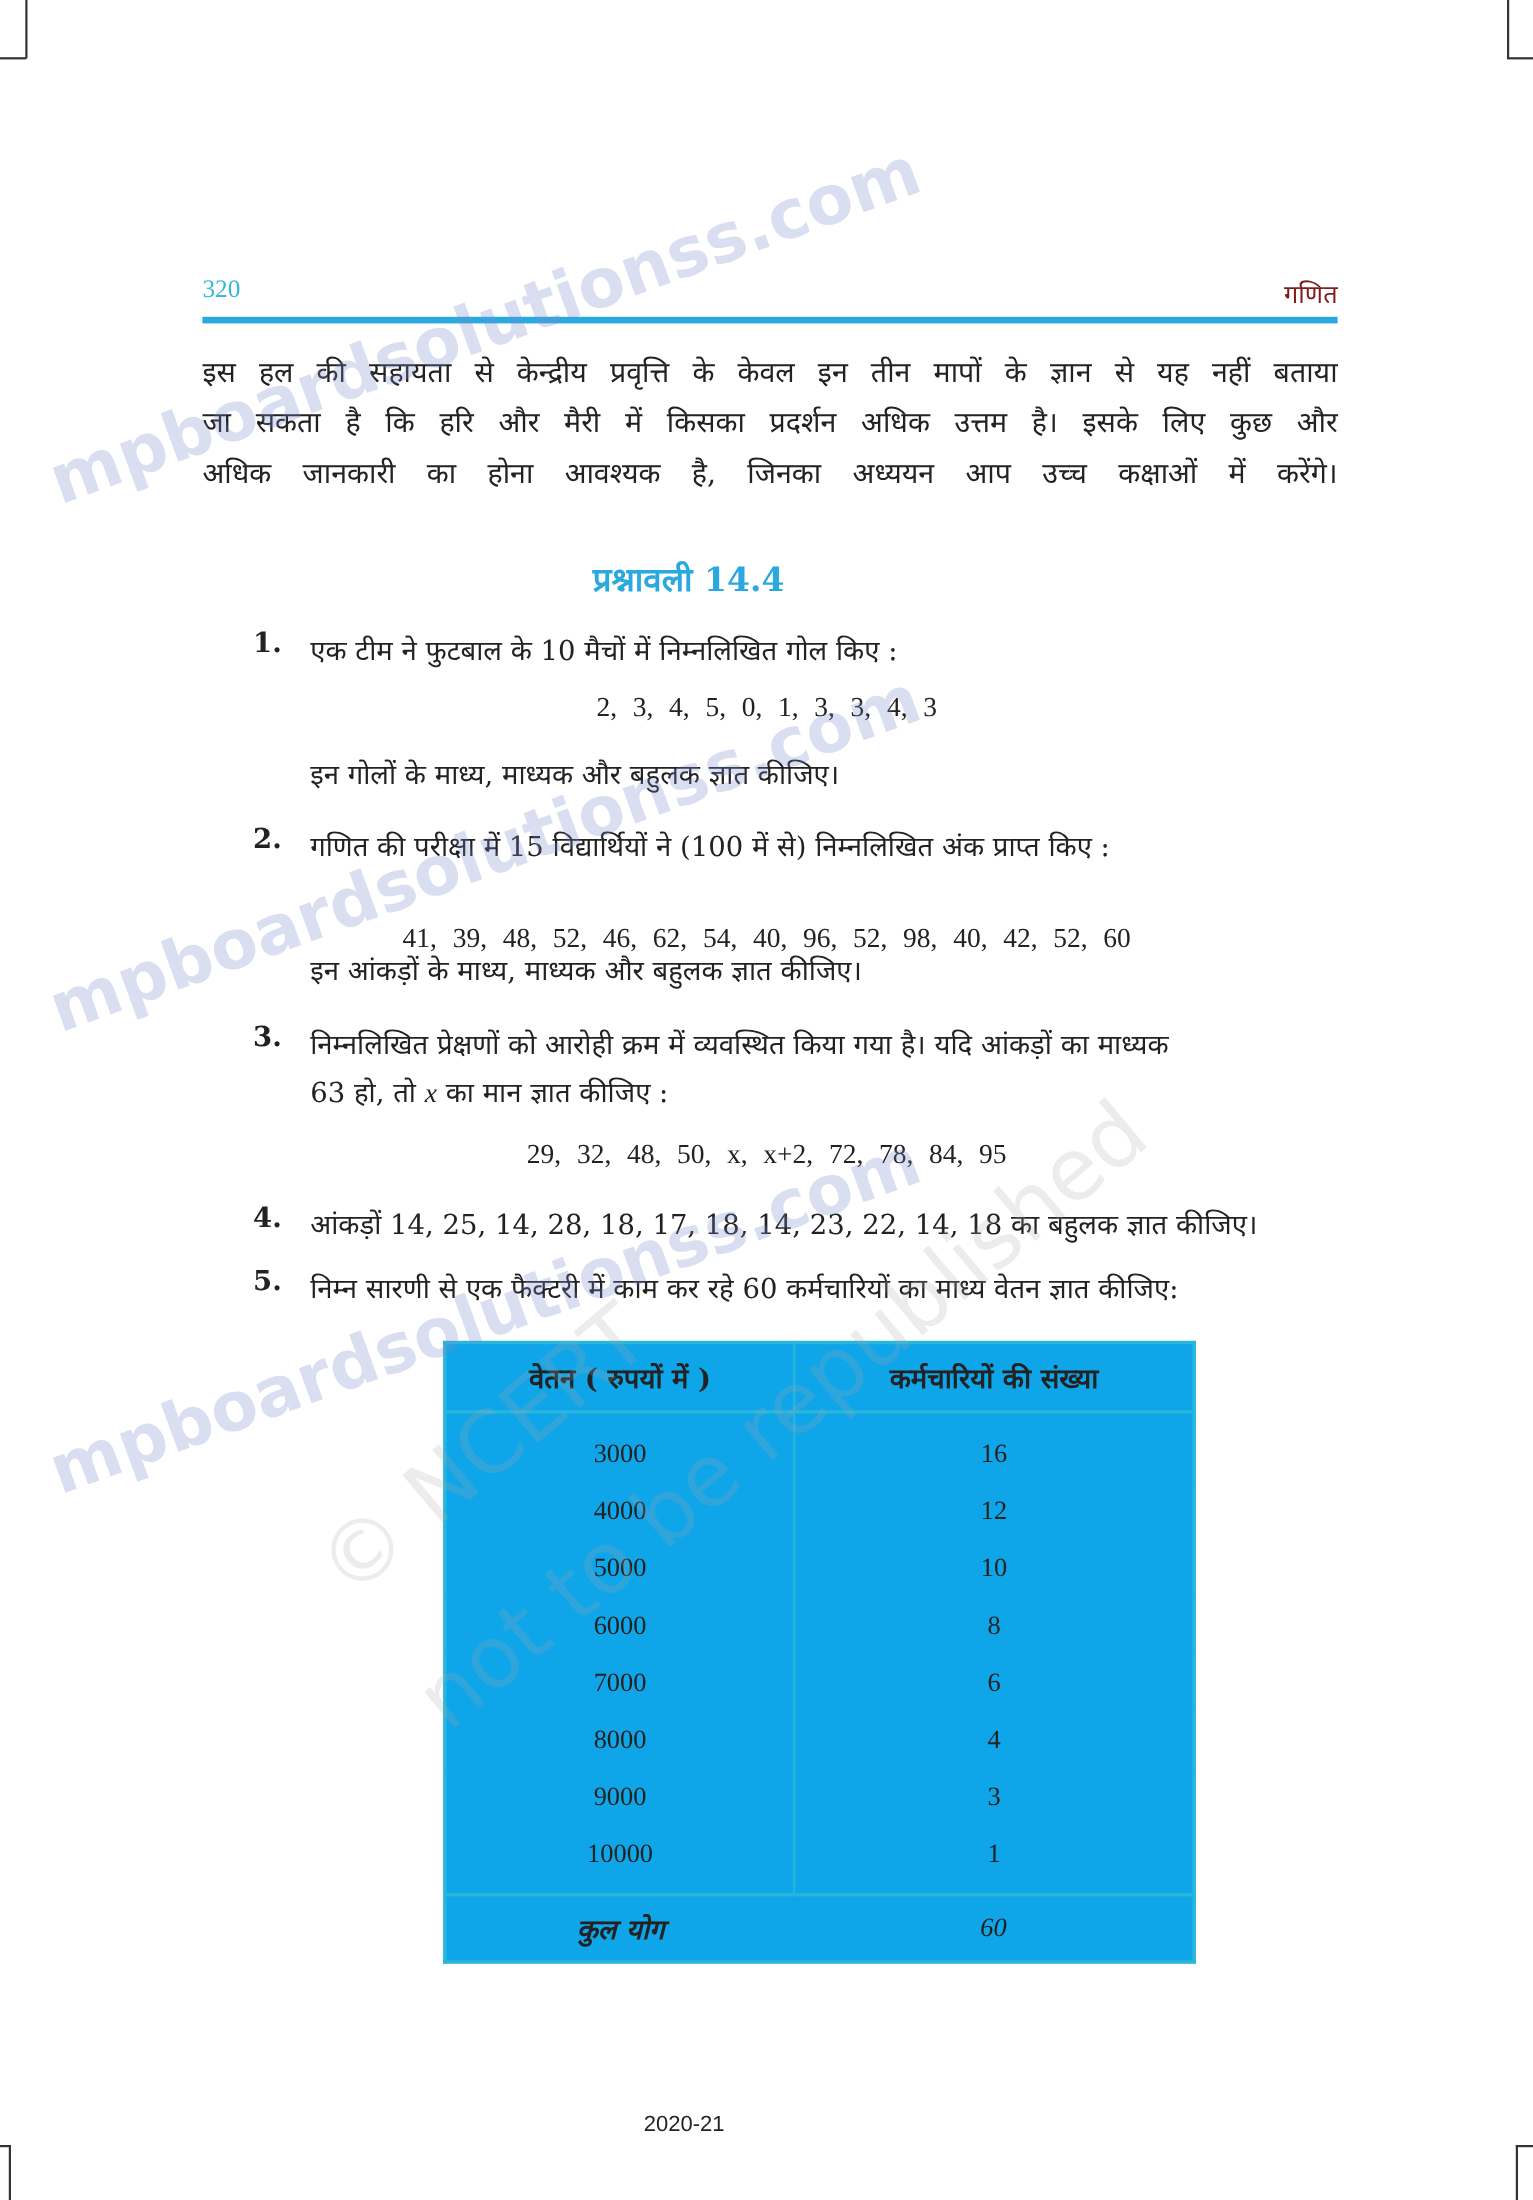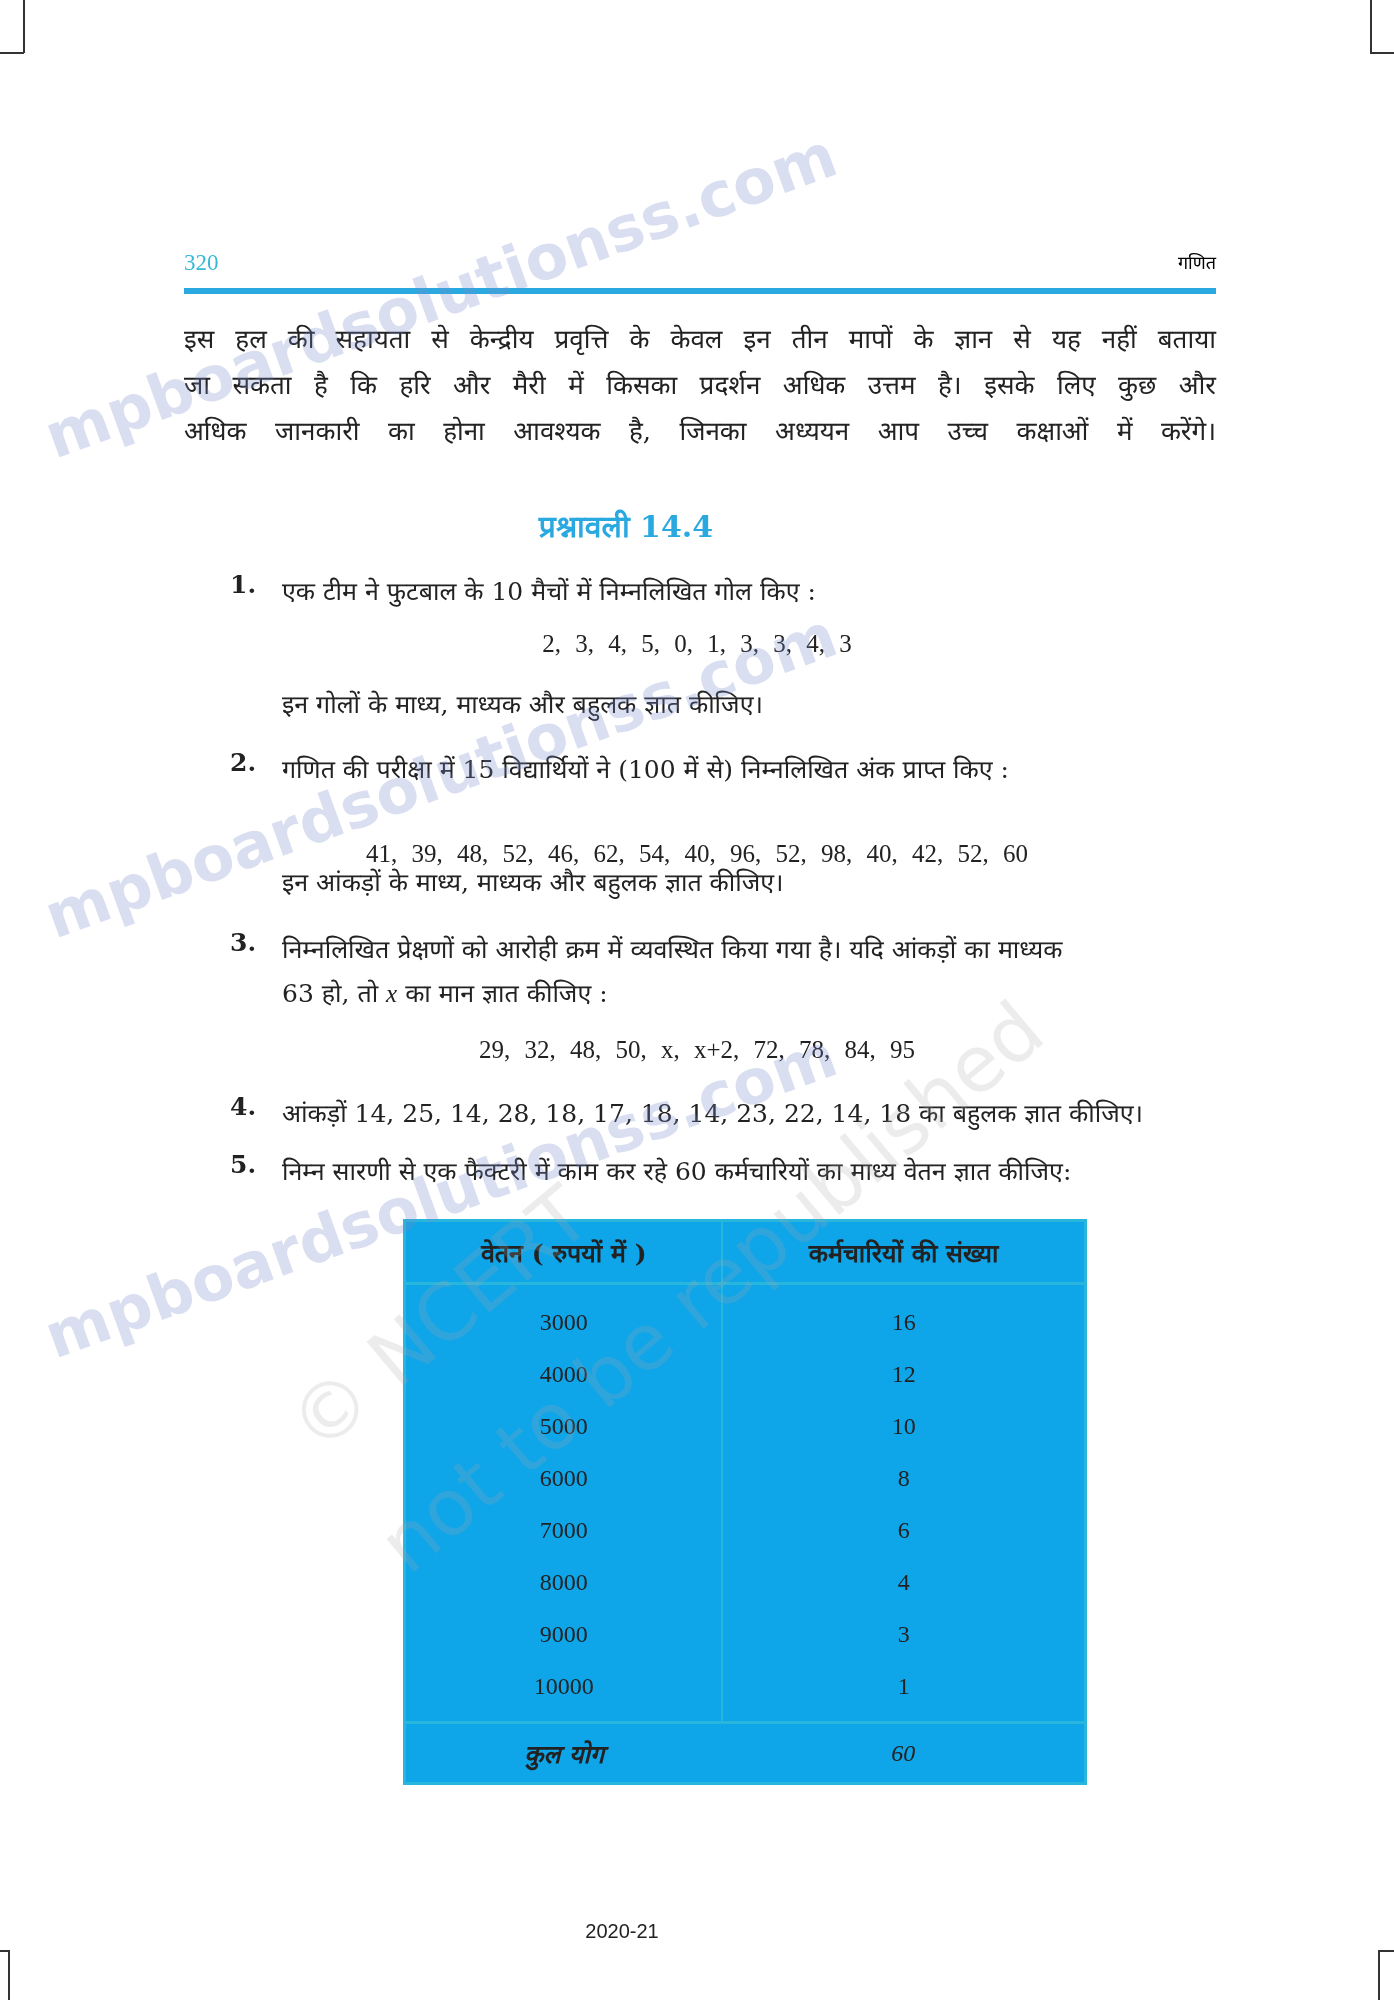--- a/index.html
+++ b/index.html
@@ -51,22 +51,22 @@
     left: 0;
     top: 0;
     font-size: 23px;
     color: #35b9d6;
     font-family: "Liberation Serif", serif;
   }
   .page-subject {
     position: absolute;
     right: 0;
     top: 0;
-    font-size: 18px;
-    color: #000000;
+    font-size: 23px;
+    color: #7f1d1d;
   }
   .header-rule {
     position: absolute;
     left: 0;
     top: 38px;
     width: 1032px;
     height: 6px;
     background: #2aa9e0;
   }
 

